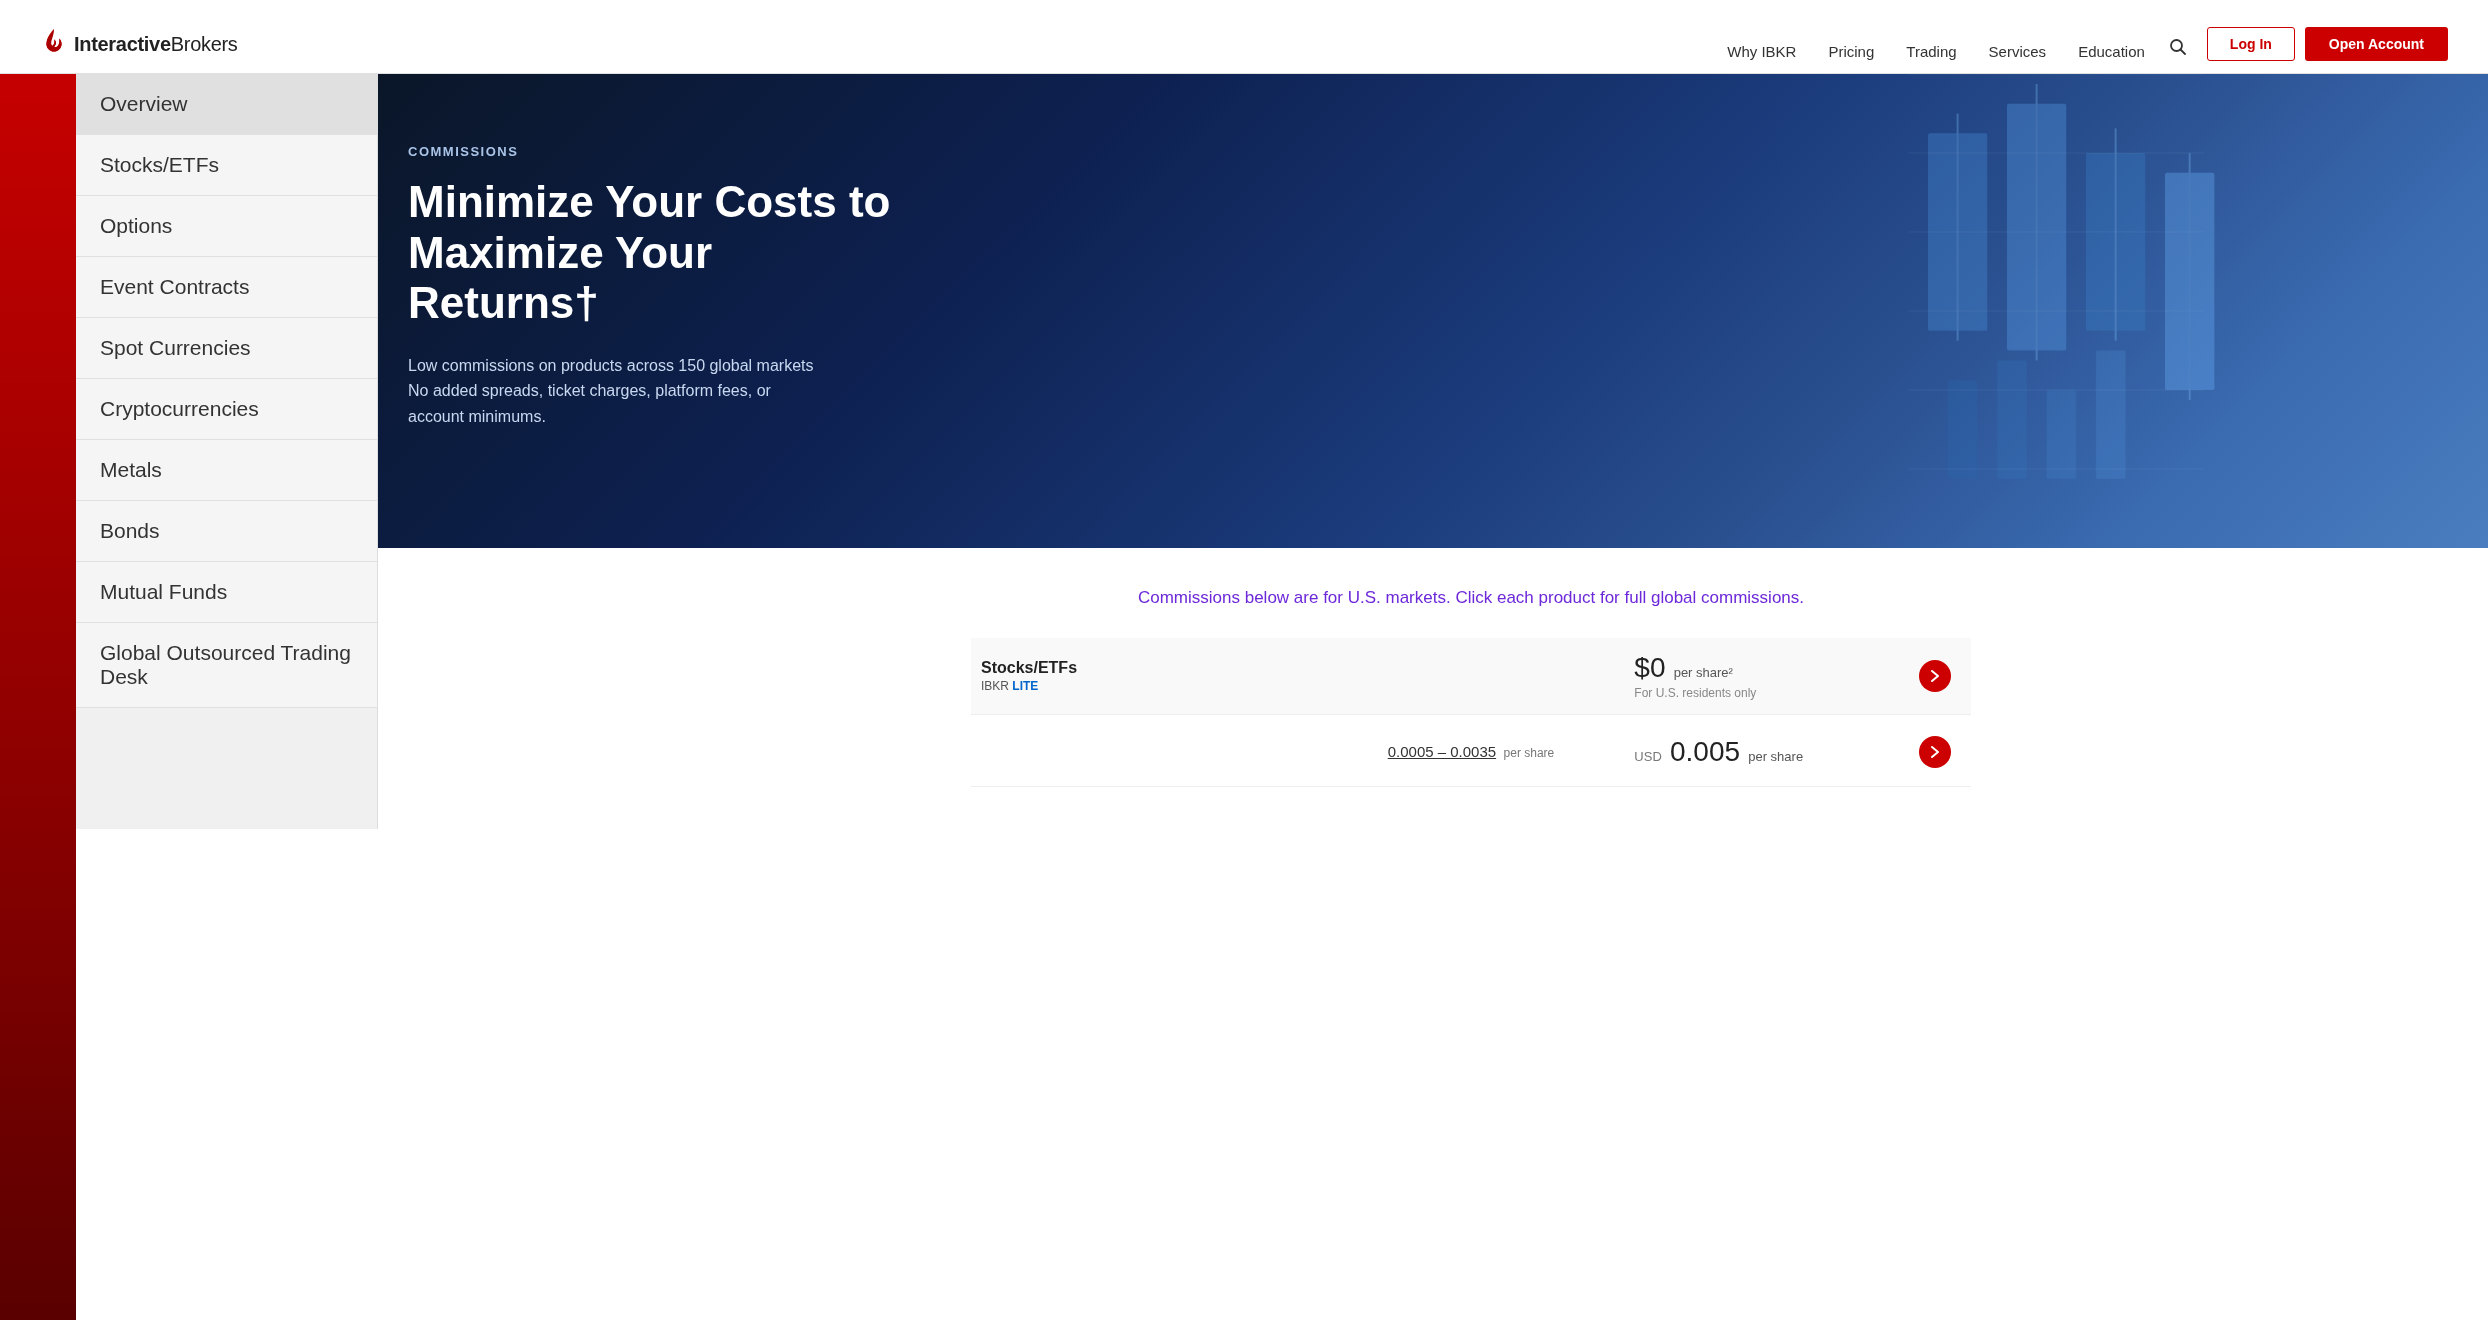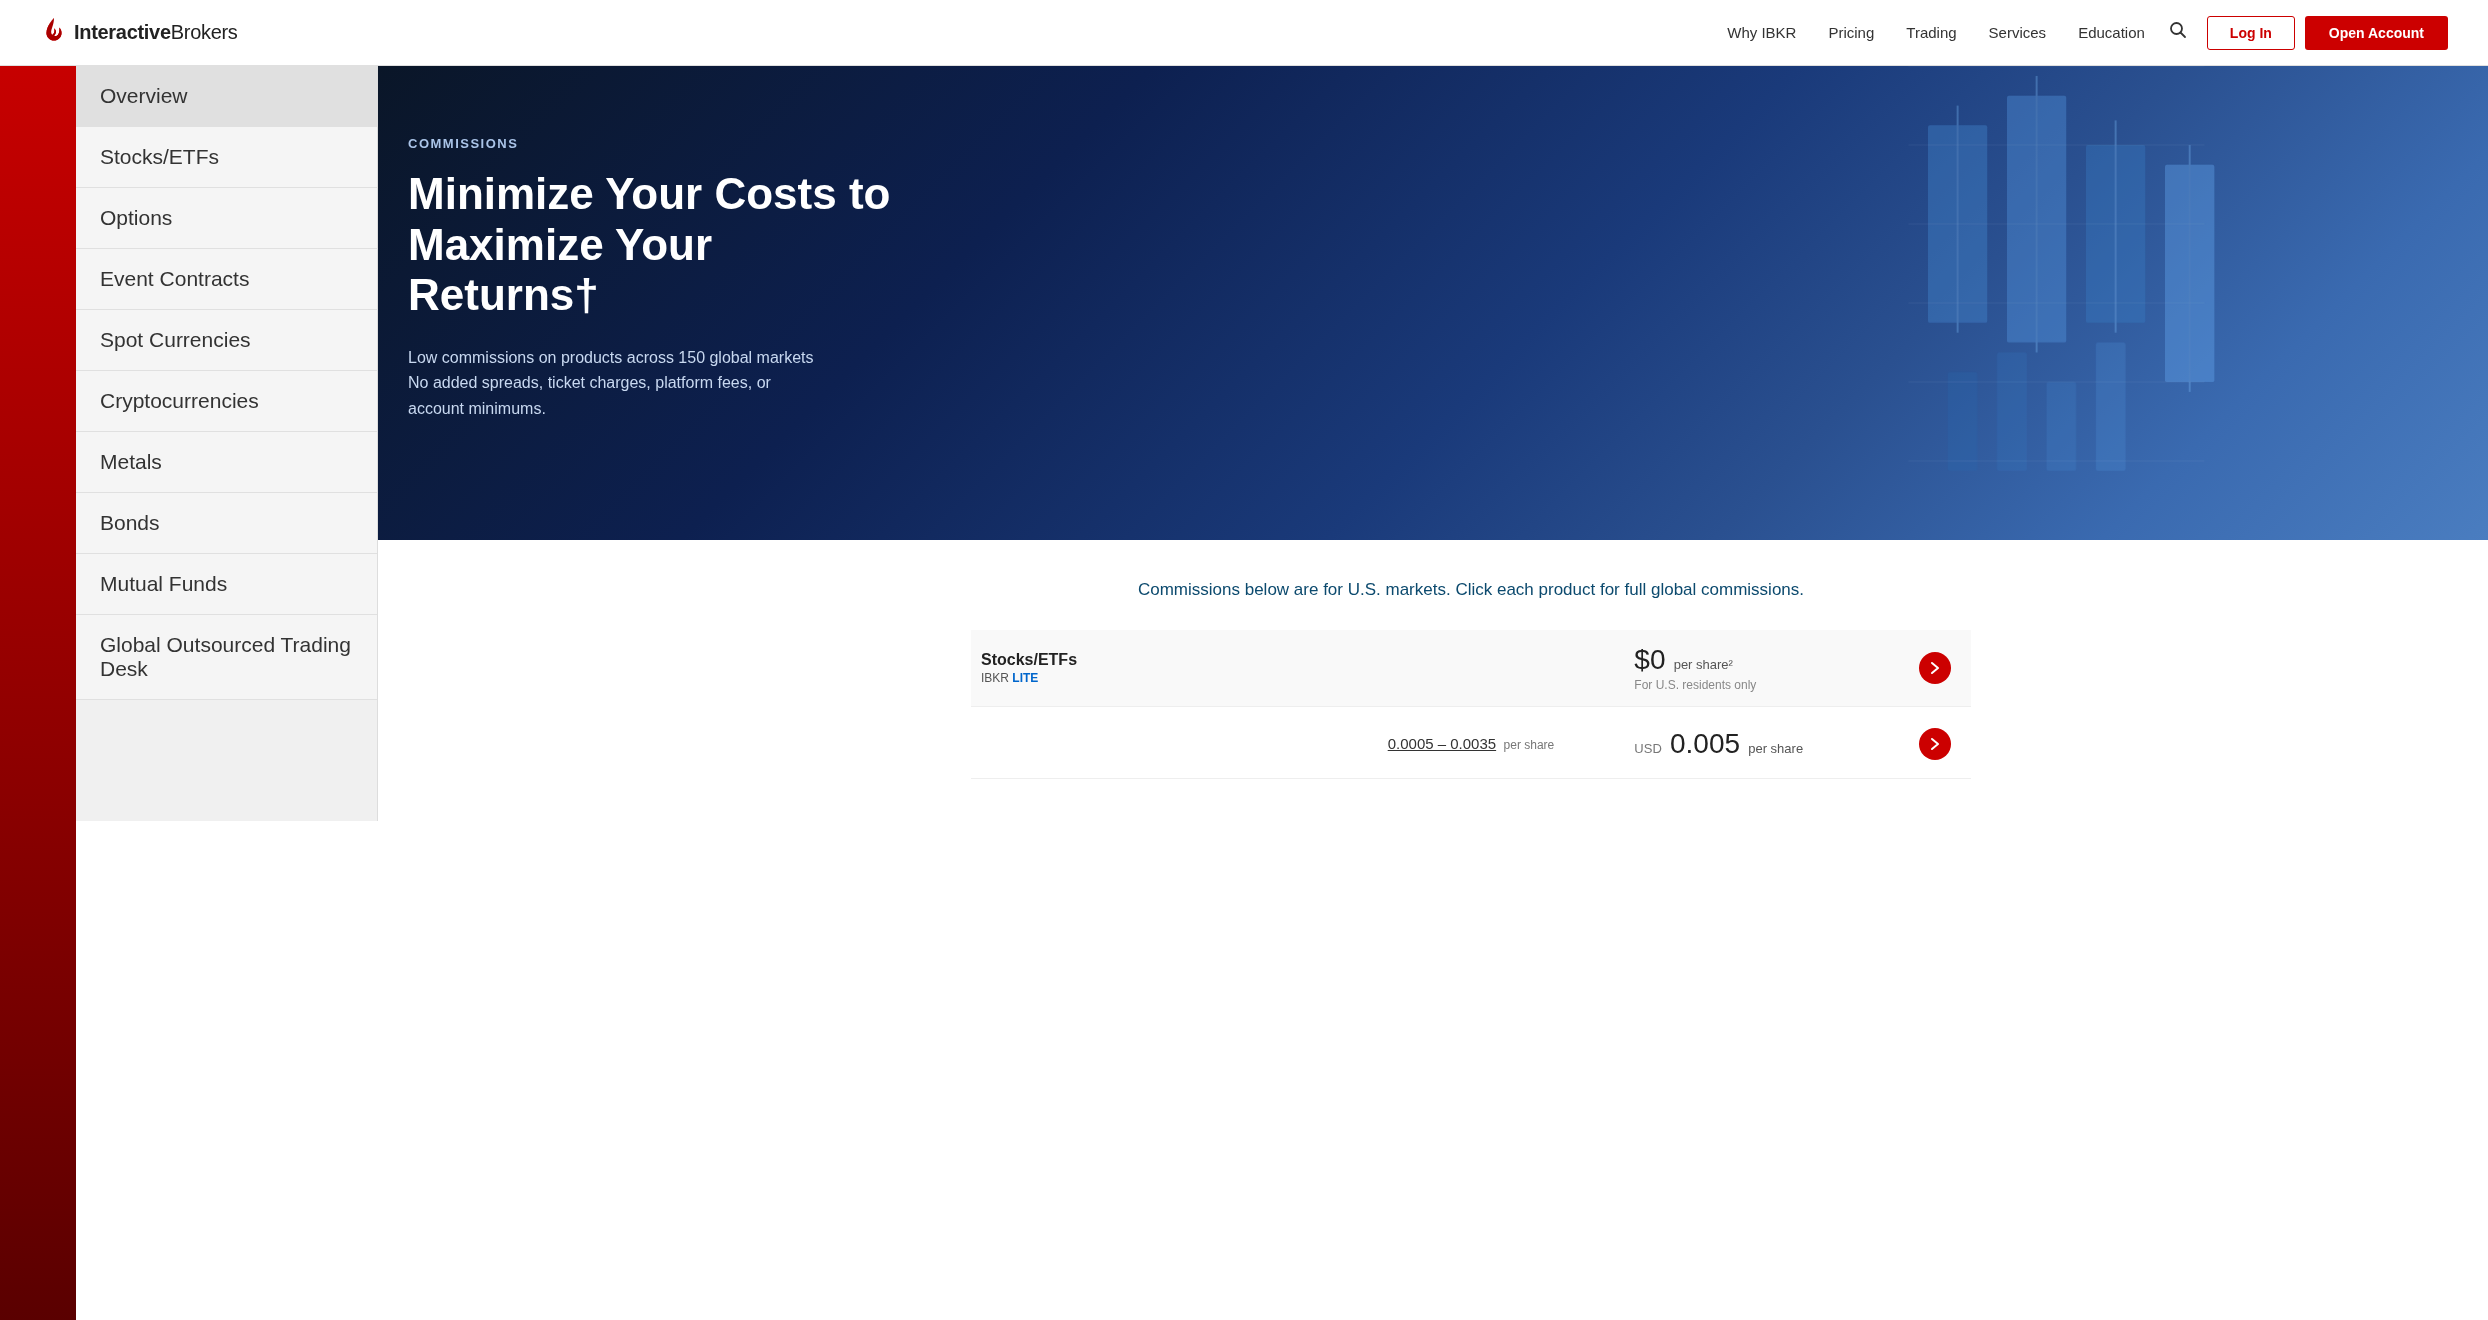--- a/index.html
+++ b/index.html
@@ -1,22 +1,22 @@
 <!DOCTYPE html>
 <html><head>
   <meta charset="utf-8">
   <style>
     * { margin: 0; padding: 0; box-sizing: border-box; }
     body { font-family: -apple-system, BlinkMacSystemFont, 'Segoe UI', Arial, sans-serif; background: #fff; overflow-x: hidden; }
 
     
     .navbar {
       display: flex;
-      align-items: center;
-      height: 66px;
+      align-items: flex-end;
+      height: 74px;
       padding: 12px 40px;
       background: #fff;
       border-bottom: 1px solid #e0e0e0;
       position: relative;
       z-index: 100;
     }
     .navbar-logo {
       display: flex;
       align-items: center;
       gap: 6px;
@@ -170,21 +170,21 @@
     }
 
     
     .content-area {
       margin-left: 76px;
       padding: 40px 60px;
       background: #fff;
     }
     .commission-note {
       font-size: 17px;
-      color: #0c4a6e;
+      color: #6d28d9;
       margin-bottom: 30px;
       text-align: center;
     }
 
     
     .pricing-table {
       width: 100%;
       max-width: 1000px;
       margin: 0 auto;
     }

